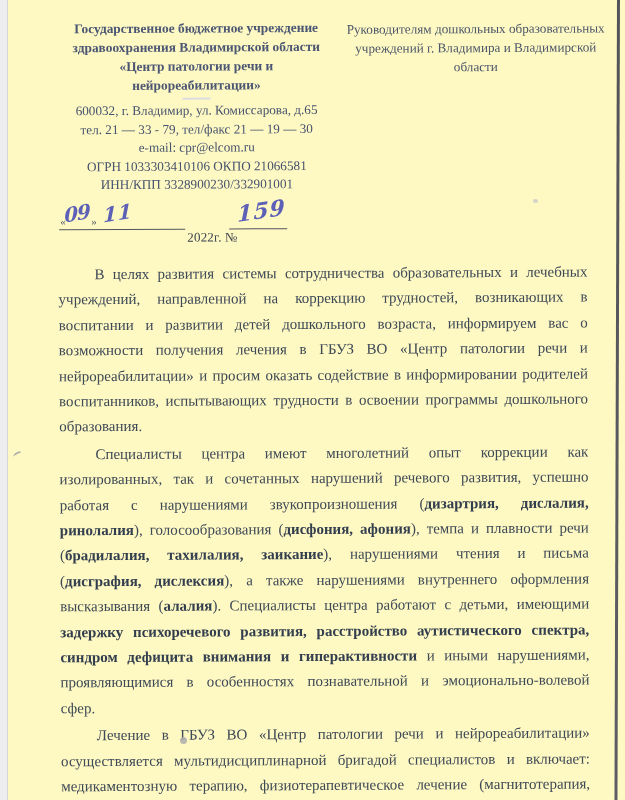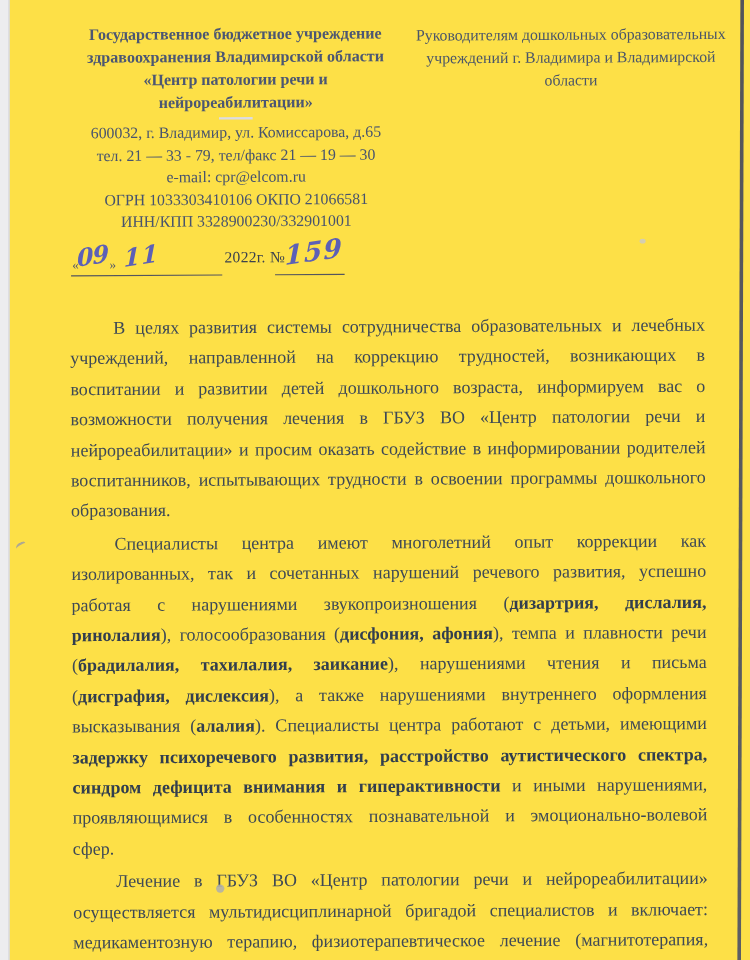--- a/index.html
+++ b/index.html
@@ -1,19 +1,19 @@
 <!DOCTYPE html>
 <html><head>
 <meta charset="utf-8">
 <style>
   html,body{margin:0;padding:0;background:#e9e9ea;}
   .page{
     position:relative;
     width:625px;height:800px;
-    background:#fde047;
+    background:#fef9c3;
     overflow:hidden;
     font-family:"Liberation Serif","DejaVu Serif",serif;
   }
   
   .scan-edge-left{
     position:absolute;left:0;top:0;width:7px;height:100%;
     background:#ededef;border-right:1px solid #d5d5da;
   }
   .scan-edge-right{
     position:absolute;top:-4px;right:5px;width:3px;height:810px;
@@ -55,21 +55,21 @@
   }
 
   
   .date-row{position:relative;margin:10px 0 0 58px;height:40px;font-size:13px;color:#3e4452;}
   .blank{position:absolute;border-bottom:1.6px solid #54555e;height:24px;top:0;}
   .blank-day-month{left:0;width:126px;}
   .blank-number{left:170px;width:58px;}
   .printed-quote{position:absolute;bottom:2px;font-size:11px;color:#565a6b;}
   .q-open{left:1px;}
   .q-close{left:32px;}
-  .printed-label{position:absolute;left:128px;top:2px;font-size:13px;color:#3c424e;letter-spacing:.2px;}
+  .printed-label{position:absolute;left:128px;top:25px;font-size:13px;color:#3c424e;letter-spacing:.2px;}
   .hand{
     font-family:"DejaVu Serif",serif;font-style:italic;font-weight:bold;
     color:#5c60b6;position:absolute;
   }
   .hand-day{left:5px;top:-4px;font-size:20px;transform:rotate(-9deg) skewX(-8deg);letter-spacing:-1px;}
   .hand-month{left:44px;top:-4px;font-size:20px;transform:rotate(-9deg) skewX(-10deg);letter-spacing:1px;}
   .hand-number{left:8px;top:-7px;font-size:22px;transform:rotate(-8deg) skewX(-9deg);letter-spacing:1px;}
 
   
   .body-text{margin:17px 39px 0 57px;}

